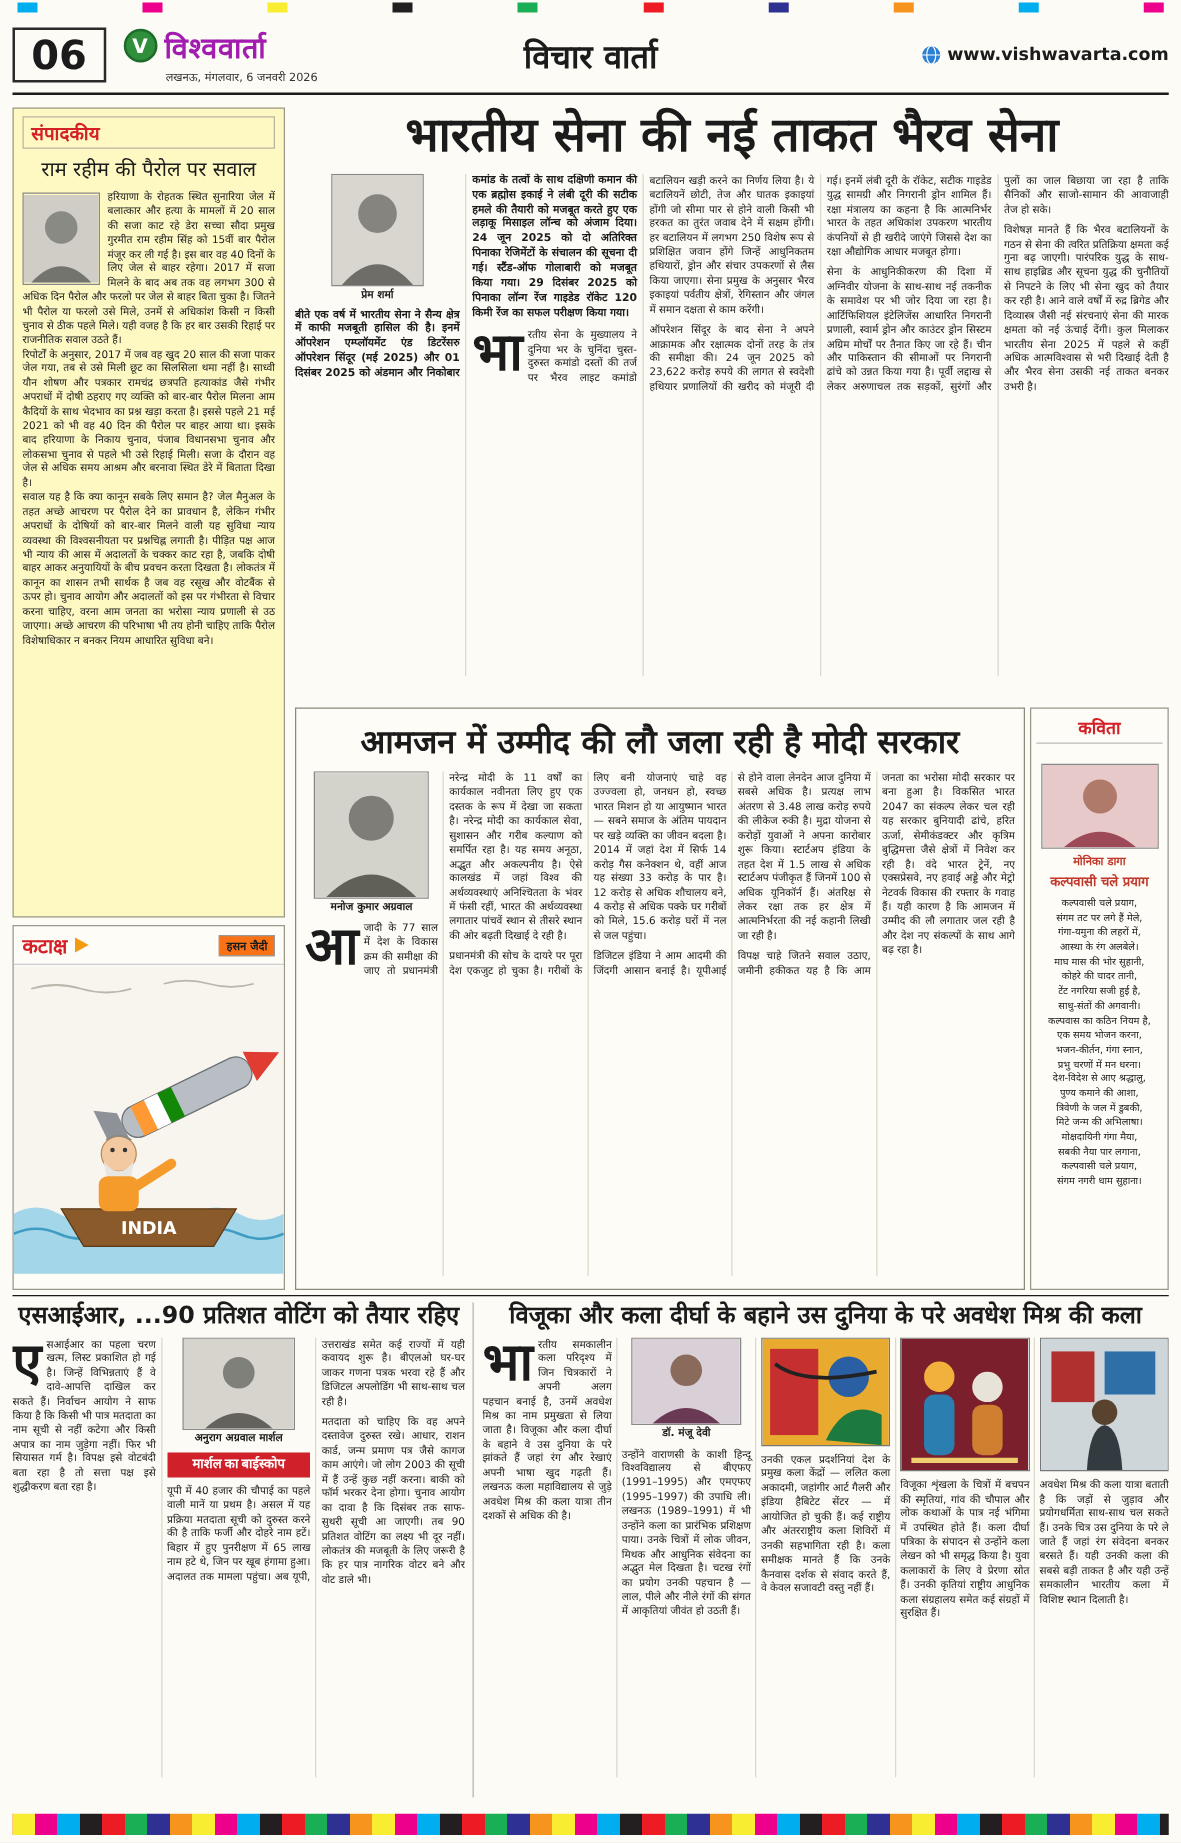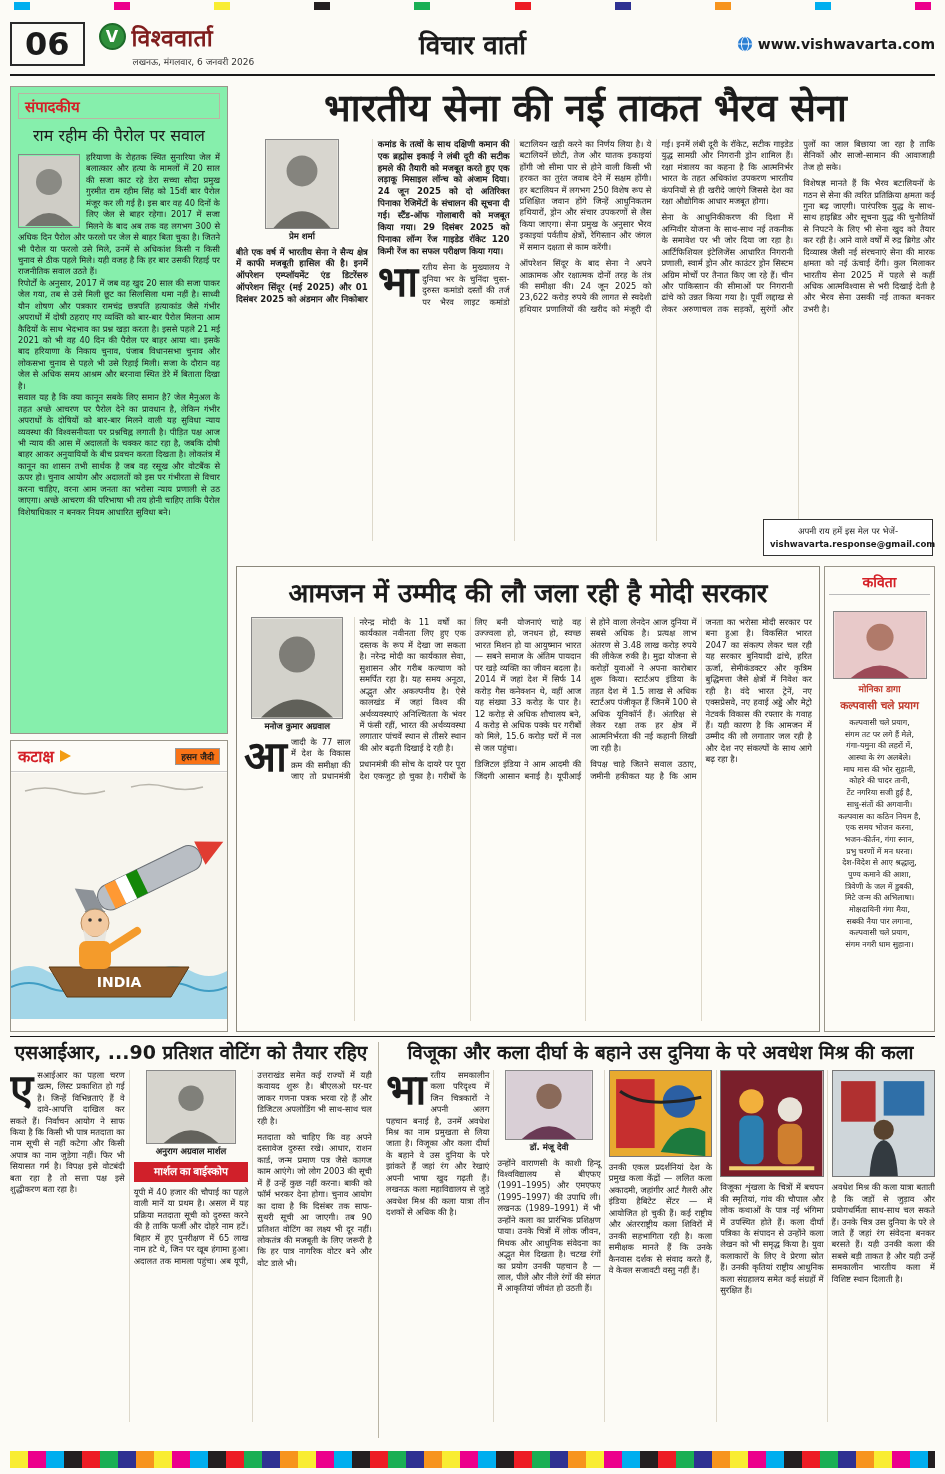--- a/index.html
+++ b/index.html
@@ -11,38 +11,38 @@
   .top-marks { position:absolute; left:0; top:2px; width:100%; height:8px; display:flex; justify-content:space-between; padding:0 14px; }
   .top-marks span { width:16px; height:8px; display:block; }
   .bottom-marks { position:absolute; left:10px; right:10px; bottom:6px; height:17px;
     background:repeating-linear-gradient(90deg,#f9ed32 0 18px,#ec008c 18px 36px,#00aeef 36px 54px,#231f20 54px 72px,#ed1c24 72px 90px,#1aaf54 90px 108px,#2e3192 108px 126px,#f7941d 126px 144px); }
 
   
   .header { position:absolute; left:10px; right:10px; top:14px; height:62px; display:flex; align-items:center; border-bottom:2px solid #1a1a1a; }
   .page-num { font-size:32px; font-weight:bold; border:2px solid #2a2a2a; padding:1px 13px; margin-right:14px; line-height:1.2; }
   .brand-row { display:flex; align-items:center; gap:6px; }
   .logo { width:27px; height:27px; border-radius:50%; background:#2f8f3b; color:#fff; font-weight:bold; display:inline-flex; align-items:center; justify-content:center; font-size:16px; border:2px solid #1e6b2a; }
-  .brand-name { color:#7f1d1d; font-size:23px; font-weight:bold; letter-spacing:.5px; }
+  .brand-name { color:#a21caf; font-size:23px; font-weight:bold; letter-spacing:.5px; }
   .dateline { font-size:9px; color:#333; margin-top:2px; margin-left:34px; }
   .section-name { position:absolute; left:50%; transform:translateX(-50%); font-size:26px; font-weight:bold; }
   .website { margin-left:auto; display:flex; align-items:center; gap:5px; font-size:14px; font-weight:bold; }
   .globe { width:16px; height:16px; }
 
   
   .small { font-size:8.3px; line-height:1.38; text-align:justify; }
   .dropcap { float:left; font-size:42px; line-height:.85; font-weight:bold; padding:2px 4px 0 0; }
   .photo-block { break-inside:avoid; margin:0 auto 4px auto; text-align:center; }
   .photo { margin:0 auto; border:1px solid #888; display:flex; align-items:flex-end; justify-content:center; overflow:hidden; }
   .photo svg { width:100%; height:100%; }
   .caption { font-size:8.5px; font-weight:bold; margin-top:2px; text-align:center; }
   .col-body { column-gap:10px; column-rule:1px solid #ddd8ca; overflow:hidden; }
   .col-body p { margin-bottom:5px; }
 
   
-  .editorial-box { position:absolute; left:10px; top:86px; width:218px; height:648px; border:1px solid #9a968a; padding:6px 7px; background:#86efac; }
+  .editorial-box { position:absolute; left:10px; top:86px; width:218px; height:648px; border:1px solid #9a968a; padding:6px 7px; background:#fef9c3; }
   .ed-header { color:#d42027; font-weight:bold; font-size:15px; border:1px solid #bbb4a2; padding:2px 6px; margin-bottom:5px; }
   .ed-title { text-align:center; font-weight:normal; font-size:16px; margin:3px 0 6px; }
   .ed-photo { float:left; width:62px; height:74px; margin:2px 6px 2px 0; border:1px solid #888; overflow:hidden; }
   .ed-photo svg { width:100%; height:100%; }
 
   
   .cartoon-box { position:absolute; left:10px; top:740px; width:218px; height:292px; border:1px solid #9a968a; background:#fdfcf7; }
   .cartoon-head { display:flex; align-items:center; gap:6px; padding:4px 7px; border-bottom:1px solid #ccc; }
   .cartoon-title { color:#d42027; font-weight:bold; font-size:16px; }
   .arrow-icon { width:0; height:0; border-top:6px solid transparent; border-bottom:6px solid transparent; border-left:11px solid #f39c12; }
@@ -181,24 +181,20 @@
             </svg>
         </div>
         <div class="caption">प्रेम शर्मा</div>
       </div>
       <p class="bold-intro"><span>बीते एक वर्ष में भारतीय सेना ने सैन्य क्षेत्र में काफी मजबूती हासिल की है। इनमें ऑपरेशन एम्प्लॉयमेंट एंड डिटरेंसरु ऑपरेशन सिंदूर (मई 2025) और 01 दिसंबर 2025 को अंडमान और निकोबार कमांड के तत्वों के साथ दक्षिणी कमान की एक ब्रह्मोस इकाई ने लंबी दूरी की सटीक हमले की तैयारी को मजबूत करते हुए एक लड़ाकू मिसाइल लॉन्च को अंजाम दिया। 24 जून 2025 को दो अतिरिक्त पिनाका रेजिमेंटों के संचालन की सूचना दी गई। स्टैंड-ऑफ गोलाबारी को मजबूत किया गया। 29 दिसंबर 2025 को पिनाका लॉन्ग रेंज गाइडेड रॉकेट 120 किमी रेंज का सफल परीक्षण किया गया।</span></p>
       <p><span class="dropcap">भा</span><span>रतीय सेना के मुख्यालय ने दुनिया भर के चुनिंदा चुस्त-दुरुस्त कमांडो दस्तों की तर्ज पर भैरव लाइट कमांडो बटालियन खड़ी करने का निर्णय लिया है। ये बटालियनें छोटी, तेज और घातक इकाइयां होंगी जो सीमा पार से होने वाली किसी भी हरकत का तुरंत जवाब देने में सक्षम होंगी। हर बटालियन में लगभग 250 विशेष रूप से प्रशिक्षित जवान होंगे जिन्हें आधुनिकतम हथियारों, ड्रोन और संचार उपकरणों से लैस किया जाएगा। सेना प्रमुख के अनुसार भैरव इकाइयां पर्वतीय क्षेत्रों, रेगिस्तान और जंगल में समान दक्षता से काम करेंगी।</span></p>
       <p>ऑपरेशन सिंदूर के बाद सेना ने अपने आक्रामक और रक्षात्मक दोनों तरह के तंत्र की समीक्षा की। 24 जून 2025 को 23,622 करोड़ रुपये की लागत से स्वदेशी हथियार प्रणालियों की खरीद को मंजूरी दी गई। इनमें लंबी दूरी के रॉकेट, सटीक गाइडेड युद्ध सामग्री और निगरानी ड्रोन शामिल हैं। रक्षा मंत्रालय का कहना है कि आत्मनिर्भर भारत के तहत अधिकांश उपकरण भारतीय कंपनियों से ही खरीदे जाएंगे जिससे देश का रक्षा औद्योगिक आधार मजबूत होगा।</p>
       <p>सेना के आधुनिकीकरण की दिशा में अग्निवीर योजना के साथ-साथ नई तकनीक के समावेश पर भी जोर दिया जा रहा है। आर्टिफिशियल इंटेलिजेंस आधारित निगरानी प्रणाली, स्वार्म ड्रोन और काउंटर ड्रोन सिस्टम अग्रिम मोर्चों पर तैनात किए जा रहे हैं। चीन और पाकिस्तान की सीमाओं पर निगरानी ढांचे को उन्नत किया गया है। पूर्वी लद्दाख से लेकर अरुणाचल तक सड़कों, सुरंगों और पुलों का जाल बिछाया जा रहा है ताकि सैनिकों और साजो-सामान की आवाजाही तेज हो सके।</p>
       <p>विशेषज्ञ मानते हैं कि भैरव बटालियनों के गठन से सेना की त्वरित प्रतिक्रिया क्षमता कई गुना बढ़ जाएगी। पारंपरिक युद्ध के साथ-साथ हाइब्रिड और सूचना युद्ध की चुनौतियों से निपटने के लिए भी सेना खुद को तैयार कर रही है। आने वाले वर्षों में रुद्र ब्रिगेड और दिव्यास्त्र जैसी नई संरचनाएं सेना की मारक क्षमता को नई ऊंचाई देंगी। कुल मिलाकर भारतीय सेना 2025 में पहले से कहीं अधिक आत्मविश्वास से भरी दिखाई देती है और भैरव सेना उसकी नई ताकत बनकर उभरी है।</p>
     </div>
-    <div class="feedback-box">
-      <span>अपनी राय हमें इस मेल पर भेजें-</span>
-      <b>vishwavarta.response@gmail.com</b>
-    </div>
   </article>
 
   <article class="modi-article">
     <h2 class="modi-headline">आमजन में उम्मीद की लौ जला रही है मोदी सरकार</h2>
     <div class="modi-body col-body small">
       <div class="photo-block">
         <div class="photo" style="width:92px;height:102px;">
           <svg viewBox="0 0 60 66">
               <rect width="60" height="66" fill="#d3d2cb"></rect>
               <circle cx="30" cy="24" r="12" fill="#7e7d77"></circle>

